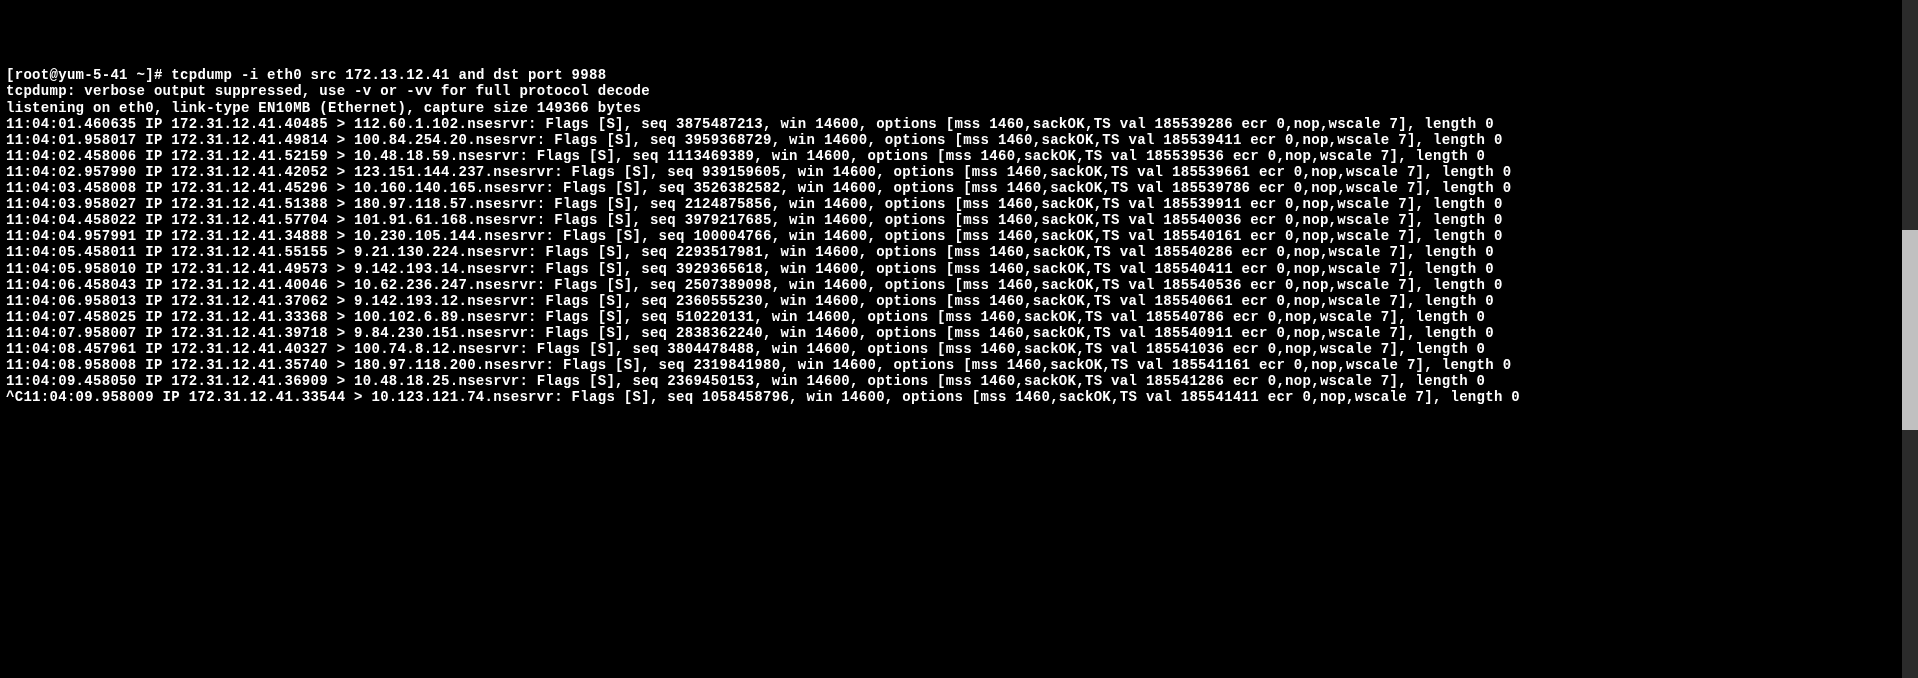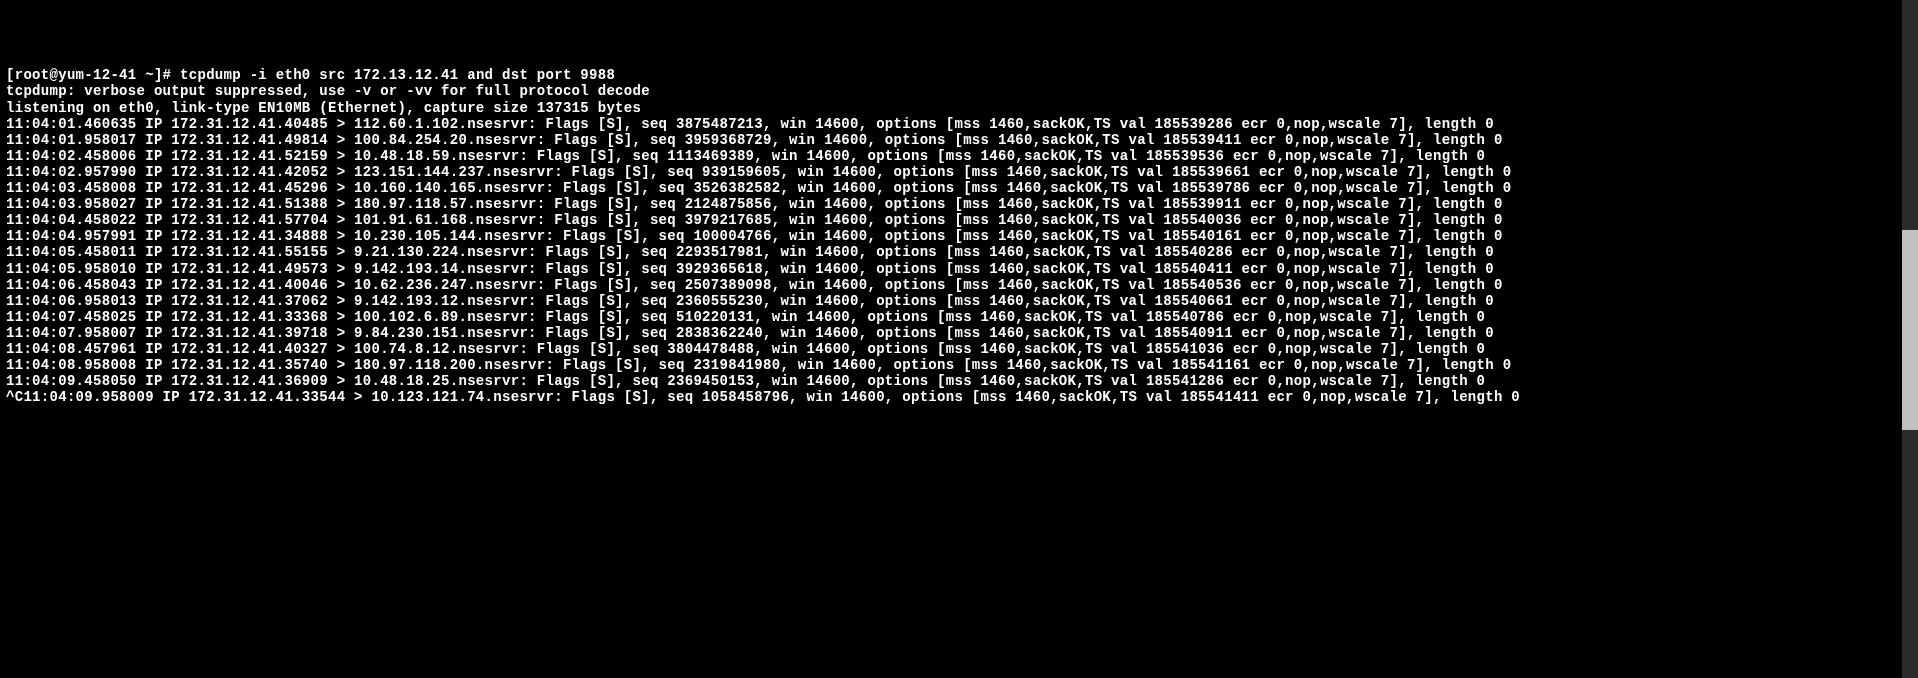--- a/index.html
+++ b/index.html
@@ -40,23 +40,23 @@
       width: 16px;
       height: 200px;
       background: #c0c0c0;
     }
   </style>
 </head>
 <body>
 
 
 
-<div class="terminal-output"><span>[root@yum-12-41 ~]# </span><span>tcpdump -i eth0 src 172.13.12.41 and dst port 9988</span>
+<div class="terminal-output"><span>[root@yum-5-41 ~]# </span><span>tcpdump -i eth0 src 172.13.12.41 and dst port 9988</span>
 <span>tcpdump: verbose output suppressed, use -v or -vv for full protocol decode</span>
-<span>listening on eth0, link-type EN10MB (Ethernet), capture size 137315 bytes</span>
+<span>listening on eth0, link-type EN10MB (Ethernet), capture size 149366 bytes</span>
 <span>11:04:01.460635 IP 172.31.12.41.40485 &gt; 112.60.1.102.nsesrvr: Flags [S], seq 3875487213, win 14600, options [mss 1460,sackOK,TS val 185539286 ecr 0,nop,wscale 7], length 0</span>
 <span>11:04:01.958017 IP 172.31.12.41.49814 &gt; 100.84.254.20.nsesrvr: Flags [S], seq 3959368729, win 14600, options [mss 1460,sackOK,TS val 185539411 ecr 0,nop,wscale 7], length 0</span>
 <span>11:04:02.458006 IP 172.31.12.41.52159 &gt; 10.48.18.59.nsesrvr: Flags [S], seq 1113469389, win 14600, options [mss 1460,sackOK,TS val 185539536 ecr 0,nop,wscale 7], length 0</span>
 <span>11:04:02.957990 IP 172.31.12.41.42052 &gt; 123.151.144.237.nsesrvr: Flags [S], seq 939159605, win 14600, options [mss 1460,sackOK,TS val 185539661 ecr 0,nop,wscale 7], length 0</span>
 <span>11:04:03.458008 IP 172.31.12.41.45296 &gt; 10.160.140.165.nsesrvr: Flags [S], seq 3526382582, win 14600, options [mss 1460,sackOK,TS val 185539786 ecr 0,nop,wscale 7], length 0</span>
 <span>11:04:03.958027 IP 172.31.12.41.51388 &gt; 180.97.118.57.nsesrvr: Flags [S], seq 2124875856, win 14600, options [mss 1460,sackOK,TS val 185539911 ecr 0,nop,wscale 7], length 0</span>
 <span>11:04:04.458022 IP 172.31.12.41.57704 &gt; 101.91.61.168.nsesrvr: Flags [S], seq 3979217685, win 14600, options [mss 1460,sackOK,TS val 185540036 ecr 0,nop,wscale 7], length 0</span>
 <span>11:04:04.957991 IP 172.31.12.41.34888 &gt; 10.230.105.144.nsesrvr: Flags [S], seq 100004766, win 14600, options [mss 1460,sackOK,TS val 185540161 ecr 0,nop,wscale 7], length 0</span>
 <span>11:04:05.458011 IP 172.31.12.41.55155 &gt; 9.21.130.224.nsesrvr: Flags [S], seq 2293517981, win 14600, options [mss 1460,sackOK,TS val 185540286 ecr 0,nop,wscale 7], length 0</span>
 <span>11:04:05.958010 IP 172.31.12.41.49573 &gt; 9.142.193.14.nsesrvr: Flags [S], seq 3929365618, win 14600, options [mss 1460,sackOK,TS val 185540411 ecr 0,nop,wscale 7], length 0</span>

